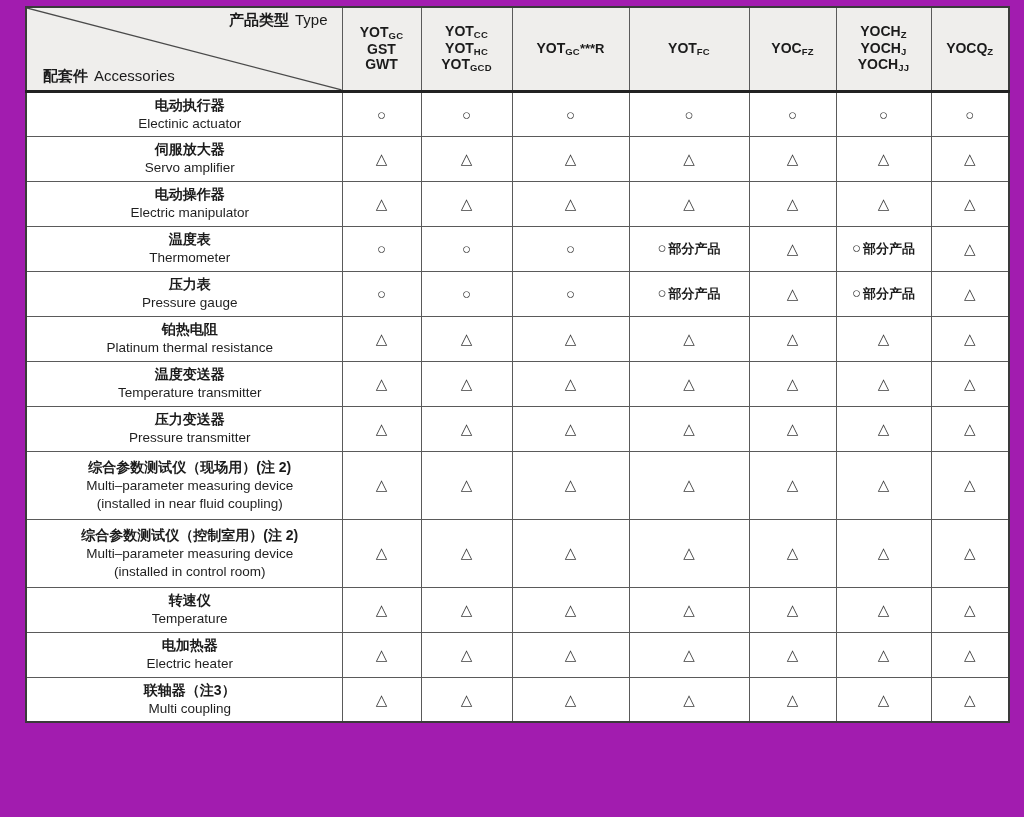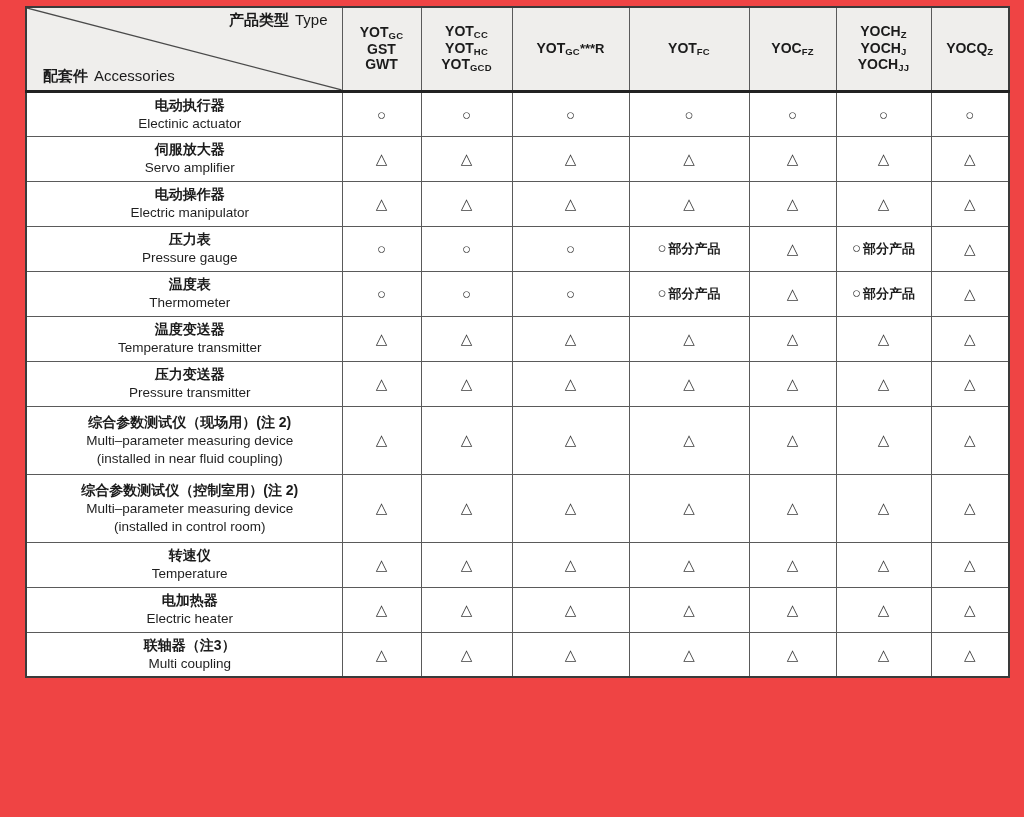--- a/index.html
+++ b/index.html
@@ -1,17 +1,17 @@
 <!DOCTYPE html>
 <html><head>
 <meta charset="utf-8">
 <style>
   html,body{margin:0;padding:0;background:#ffffff;}
   body{width:1024px;height:817px;position:relative;font-family:"Liberation Sans",sans-serif;color:#1b1b1b;}
-  .page{position:absolute;left:0;top:0;width:1024px;height:817px;background:#ef4444;overflow:hidden;}
+  .page{position:absolute;left:0;top:0;width:1024px;height:817px;background:#a21caf;overflow:hidden;}
   table.acc{position:absolute;left:25px;top:6px;width:983px;border-collapse:collapse;table-layout:fixed;
     border:2px solid #3a3a3a;}
   th,td{border:1px solid #5a5a5a;box-sizing:border-box;}
   thead th{background:#efeeec;height:49px;vertical-align:middle;text-align:center;
     font-weight:bold;font-size:14px;line-height:1.12;padding:16px 1px;border-bottom:3px solid #222;}
   .hline{white-space:nowrap;}
   .subsc{font-size:9.5px;font-weight:bold;vertical-align:-2px;letter-spacing:0.2px;}
   .tail{font-size:13px;font-weight:bold;}
   th.corner{position:relative;padding:0;text-align:left;}
   th.corner .diag{position:absolute;left:0;top:0;width:100%;height:100%;}
@@ -126,42 +126,55 @@
           <td class="sym"><span class="glyph">△</span></td>
           <td class="sym"><span class="glyph">△</span></td>
           <td class="sym"><span class="glyph">△</span></td>
           <td class="sym"><span class="glyph">△</span></td>
           <td class="sym"><span class="glyph">△</span></td>
           <td class="sym"><span class="glyph">△</span></td>
           <td class="sym"><span class="glyph">△</span></td>
         </tr>
         <tr>
           <td class="label">
+            <div class="zh">温度表</div>
+            <div class="en">Thermometer</div>
+          </td>
+          <td class="sym"><span class="glyph">○</span></td>
+          <td class="sym"><span class="glyph">○</span></td>
+          <td class="sym"><span class="glyph">○</span></td>
+          <td class="sym"><span class="glyph">○</span><span class="pnote">部分产品</span></td>
+          <td class="sym"><span class="glyph">△</span></td>
+          <td class="sym"><span class="glyph">○</span><span class="pnote">部分产品</span></td>
+          <td class="sym"><span class="glyph">△</span></td>
+        </tr>
+        <tr>
+          <td class="label">
             <div class="zh">压力表</div>
             <div class="en">Pressure gauge</div>
           </td>
           <td class="sym"><span class="glyph">○</span></td>
           <td class="sym"><span class="glyph">○</span></td>
           <td class="sym"><span class="glyph">○</span></td>
           <td class="sym"><span class="glyph">○</span><span class="pnote">部分产品</span></td>
           <td class="sym"><span class="glyph">△</span></td>
           <td class="sym"><span class="glyph">○</span><span class="pnote">部分产品</span></td>
           <td class="sym"><span class="glyph">△</span></td>
         </tr>
         <tr>
           <td class="label">
-            <div class="zh">温度表</div>
-            <div class="en">Thermometer</div>
-          </td>
-          <td class="sym"><span class="glyph">○</span></td>
-          <td class="sym"><span class="glyph">○</span></td>
-          <td class="sym"><span class="glyph">○</span></td>
-          <td class="sym"><span class="glyph">○</span><span class="pnote">部分产品</span></td>
-          <td class="sym"><span class="glyph">△</span></td>
-          <td class="sym"><span class="glyph">○</span><span class="pnote">部分产品</span></td>
+            <div class="zh">铂热电阻</div>
+            <div class="en">Platinum thermal resistance</div>
+          </td>
+          <td class="sym"><span class="glyph">△</span></td>
+          <td class="sym"><span class="glyph">△</span></td>
+          <td class="sym"><span class="glyph">△</span></td>
+          <td class="sym"><span class="glyph">△</span></td>
+          <td class="sym"><span class="glyph">△</span></td>
+          <td class="sym"><span class="glyph">△</span></td>
           <td class="sym"><span class="glyph">△</span></td>
         </tr>
         <tr>
           <td class="label">
             <div class="zh">温度变送器</div>
             <div class="en">Temperature transmitter</div>
           </td>
           <td class="sym"><span class="glyph">△</span></td>
           <td class="sym"><span class="glyph">△</span></td>
           <td class="sym"><span class="glyph">△</span></td>

